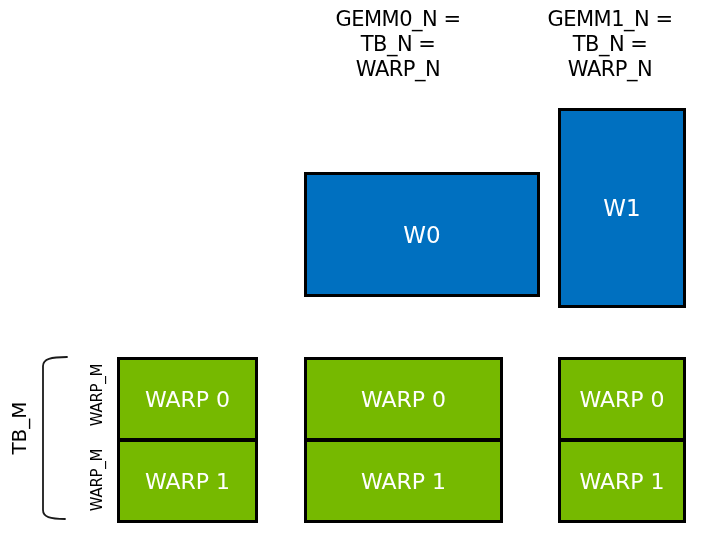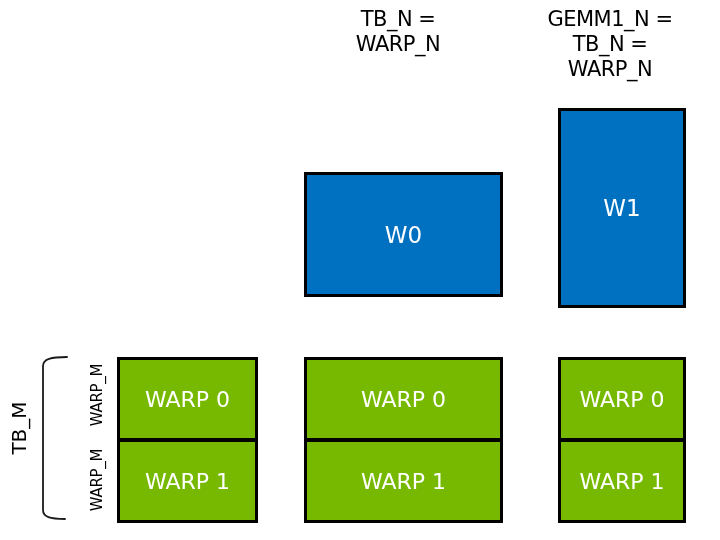--- a/index.html
+++ b/index.html
@@ -33,21 +33,21 @@
     position: absolute;
     box-sizing: border-box;
     background: var(--blue, #0070C0);
     border: 3px solid var(--border, #000000);
     display: flex;
     align-items: center;
     justify-content: center;
     color: #ffffff;
     font-size: 23px;
   }
-  #box-w0 { left: 304px; top: 172px; width: 199px; height: 125px; }
+  #box-w0 { left: 304px; top: 172px; width: 236px; height: 125px; }
   #box-w1 { left: 558px; top: 108px; width: 128px; height: 200px; }
 
   .greencol {
     position: absolute;
     top: 357px;
     display: flex;
     flex-direction: column;
   }
   #gcol-0 { left: 117px; width: 141px; }
   #gcol-1 { left: 304px; width: 199px; }
@@ -82,20 +82,21 @@
     left: 35px;
     top: 351px;
   }
 </style>
 </head>
 <body>
 
 <div id="canvas">
 
   <div class="hdr" id="hdr-gemm0">
+    <div>GEMM0_N =</div>
     <div>TB_N =</div>
     <div>WARP_N</div>
   </div>
   <div class="hdr" id="hdr-gemm1">
     <div>GEMM1_N =</div>
     <div>TB_N =</div>
     <div>WARP_N</div>
   </div>
 
   <div class="bluebox" id="box-w0">

